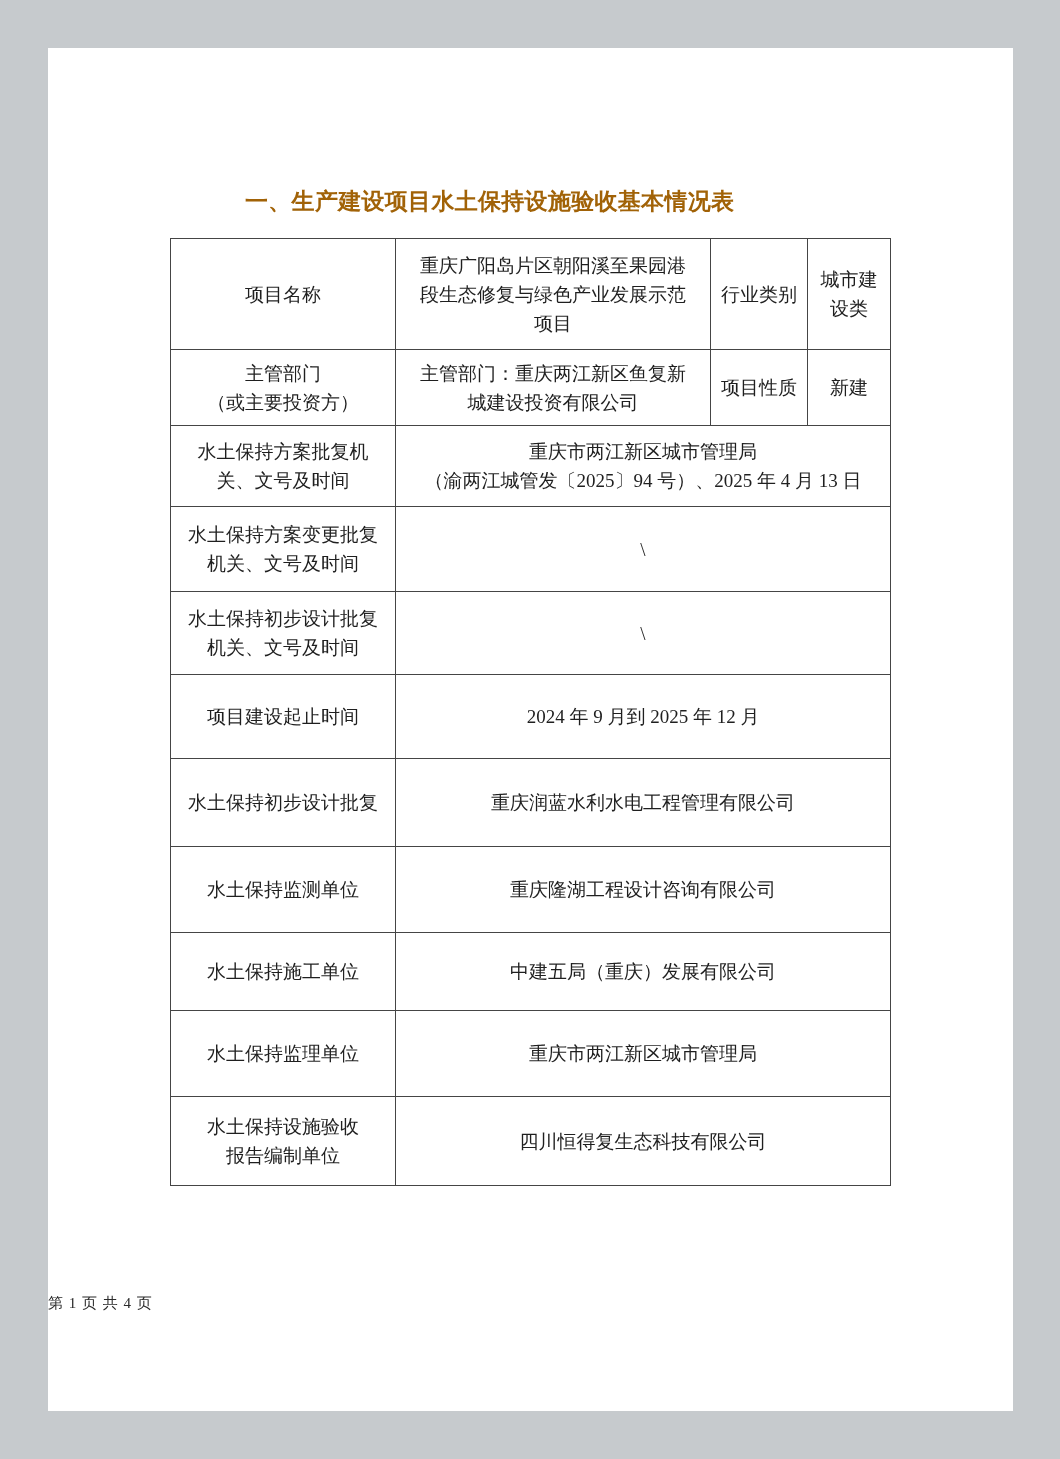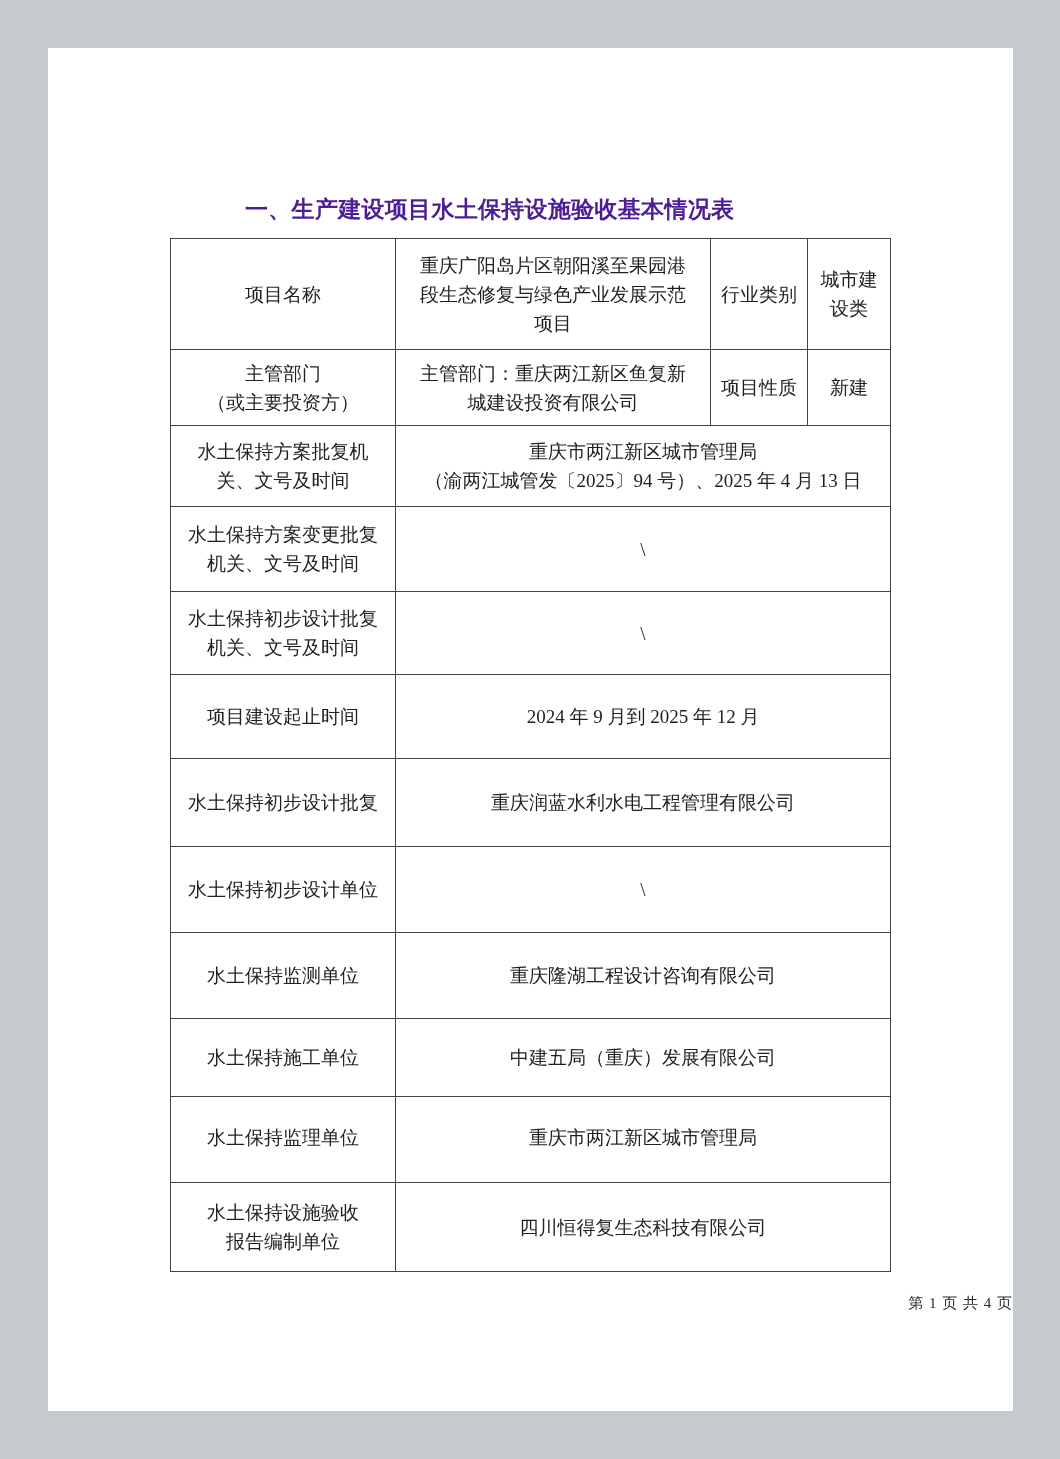--- a/index.html
+++ b/index.html
@@ -18,25 +18,25 @@
     overflow:hidden;
   }
   .page{
     position:absolute;
     left:48px;top:48px;
     width:965px;height:1363px;
     background:var(--page-background);
   }
   .page-title{
     position:absolute;
-    left:197px;top:146px;
+    left:197px;top:138px;
     font-size:23px;
     font-weight:700;
     letter-spacing:0.3px;
-    color:#4c1d95;
+    color:#a16207;
     white-space:nowrap;
   }
   table.basic-info{
     position:absolute;
     left:122px;top:190px;
     width:720px;
     border-collapse:collapse;
     table-layout:fixed;
   }
   table.basic-info td{
@@ -52,27 +52,27 @@
   .r1{height:111px;}
   .r2{height:76px;margin-left:17px;}
   .r3{height:81px;}
   .r4{height:85px;margin-left:12px;}
   .r5{height:83px;margin-left:47px;}
   .r6{height:84px;}
   .r7{height:88px;}
   .r8{height:86px;}
   .r9{height:86px;}
   .r10{height:78px;}
-  .r11{height:86px;font-family:Liberation Mono, monospace;}
+  .r11{height:86px;}
   .r12{height:89px;}
   .page-footer{
     position:absolute;
     left:0;top:1246px;
     width:100%;
-    text-align:right;
+    text-align:left;
     font-size:15px;
     letter-spacing:1px;
     color:#2a2a2a;
   }
 </style>
 </head>
 <body>
 
 <div class="page">
 
@@ -120,24 +120,20 @@
         <td colspan="3">\</td>
       </tr>
       <tr class="r6">
         <td>项目建设起止时间</td>
         <td colspan="3">2024 年 9 月到 2025 年 12 月</td>
       </tr>
       <tr class="r7">
         <td>水土保持初步设计批复</td>
         <td colspan="3">重庆润蓝水利水电工程管理有限公司</td>
       </tr>
-      <tr class="r8">
-        <td>水土保持初步设计单位</td>
-        <td colspan="3">\</td>
-      </tr>
       <tr class="r9">
         <td>水土保持监测单位</td>
         <td colspan="3">重庆隆湖工程设计咨询有限公司</td>
       </tr>
       <tr class="r10">
         <td>水土保持施工单位</td>
         <td colspan="3">中建五局（重庆）发展有限公司</td>
       </tr>
       <tr class="r11">
         <td>水土保持监理单位</td>

